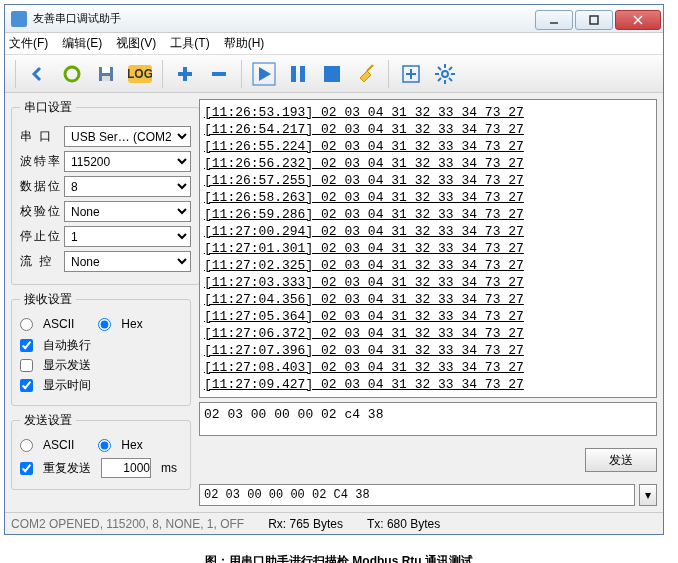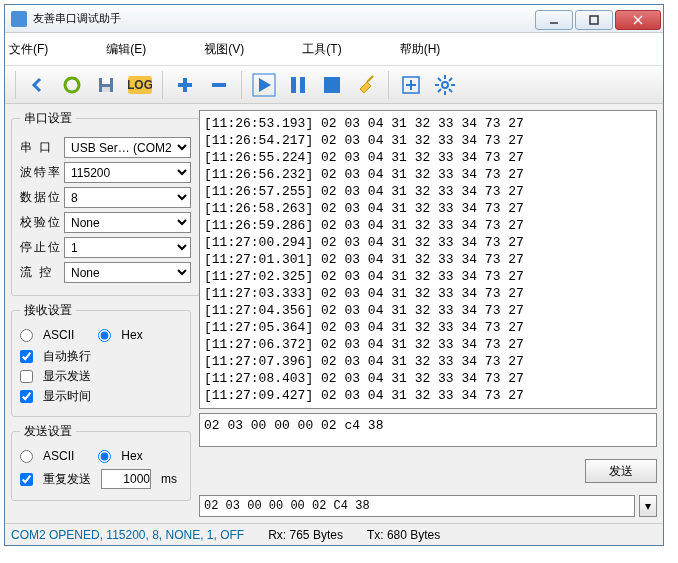--- a/index.html
+++ b/index.html
@@ -5,44 +5,44 @@
 * { box-sizing: border-box; margin: 0; padding: 0; font-family: "Microsoft YaHei", SimSun, sans-serif; font-size: 12px; }
 body { background: #fff; }
 .window { width: 660px; border: 1px solid #5a7ca8; margin: 4px; background: #f0f0f0; }
 .titlebar { height: 28px; background: linear-gradient(#fdfefe, #e8eef5); display: flex; align-items: center; border-bottom: 1px solid #ccc; }
 .titlebar-icon { width: 16px; height: 16px; margin: 0 6px; background: #4a90d9; border-radius: 2px; }
 .titlebar-text { flex: 1; font-size: 11px; }
 .win-controls { display: flex; }
 .win-btn { width: 38px; height: 20px; margin: 2px 2px 0 0; border: 1px solid #8aa6c1; background: linear-gradient(#f5f9fc, #dce7f2); border-radius: 3px; display: flex; align-items: center; justify-content: center; cursor: pointer; }
 .win-btn.close { background: linear-gradient(#e27979, #c94141); border-color: #a33; color: #fff; width: 46px; }
 .win-btn svg { width: 10px; height: 10px; }
-.menubar { height: 33px; background: #fff; border-bottom: 1px solid #ddd; display: flex; align-items: center; padding: 1px 4px; gap: 44px; }
+.menubar { height: 22px; background: #fff; border-bottom: 1px solid #ddd; display: flex; align-items: center; padding: 1px 4px; }
 .menubar span { margin-right: 14px; cursor: pointer; }
 .toolbar { height: 38px; background: linear-gradient(#fdfdfd, #e8e8e8); border-bottom: 1px solid #ccc; display: flex; align-items: center; padding: 0 8px; gap: 6px; }
 .tool-sep { width: 1px; height: 28px; background: #ccc; margin: 0 2px; }
 .tool-btn { width: 28px; height: 28px; display: flex; align-items: center; justify-content: center; cursor: pointer; border-radius: 3px; }
 .main { display: flex; }
 .left-panel { width: 192px; padding: 6px; }
 .fieldset { border: 1px solid #ccc; border-radius: 3px; padding: 6px 8px 8px 8px; margin-bottom: 6px; background: #f0f0f0; }
 .fieldset legend { padding: 0 4px; font-size: 12px; }
 .field-row { display: flex; align-items: center; margin: 4px 0; }
 .field-label { width: 44px; letter-spacing: 2px; }
 .field-select { flex: 1; border: 1px solid #888; background: #fff; height: 21px; font-family: "MS Sans Serif", sans-serif; padding: 0 2px; }
 .radio-row { display: flex; align-items: center; gap: 6px; margin: 3px 0; }
 .radio-row input[type=radio], .radio-row input[type=checkbox] { margin-right: 4px; }
 .radio-group { display: flex; gap: 24px; }
 .right-panel { flex: 1; padding: 6px 6px 6px 2px; display: flex; flex-direction: column; }
-.rx-area { flex: 1; border: 1px solid #888; background: #fff; padding: 4px; font-family: "Courier New", monospace; font-size: 13px; line-height: 17px; white-space: pre; overflow: hidden; height: 290px; }
+.rx-area { flex: 1; border: 1px solid #888; background: #fff; padding: 4px; font-family: "Courier New", monospace; font-size: 13px; line-height: 17px; white-space: pre; overflow: hidden; height: 290px; text-decoration: underline; }
 .tx-area { height: 34px; border: 1px solid #888; background: #fff; padding: 4px; font-family: "Courier New", monospace; font-size: 13px; margin-top: 4px; }
 .send-row { display: flex; justify-content: flex-end; margin: 12px 0; }
 .send-btn { width: 72px; height: 24px; border: 1px solid #888; background: linear-gradient(#fdfdfd,#e2e2e2); cursor: pointer; }
 .hex-row { display: flex; align-items: center; gap: 4px; }
 .hex-input { flex: 1; border: 1px solid #888; background: #fff; height: 22px; padding: 0 4px; font-family: "Courier New", monospace; }
 .statusbar { height: 22px; border-top: 1px solid #ccc; display: flex; align-items: center; padding: 0 6px; gap: 24px; }
-.status-green { color: #0369a1; }
+.status-green { color: #737373; }
 .caption { text-align: center; margin: 18px 0 8px 0; font-size: 12px; font-weight: 600; }
 .small-input { width: 50px; border: 1px solid #888; height: 20px; text-align: right; margin: 0 4px; }
 </style>
 </head>
 <body>
 
 <div class="window">
   <div class="titlebar">
     <div class="titlebar-icon"></div>
     <div class="titlebar-text">友善串口调试助手</div>

